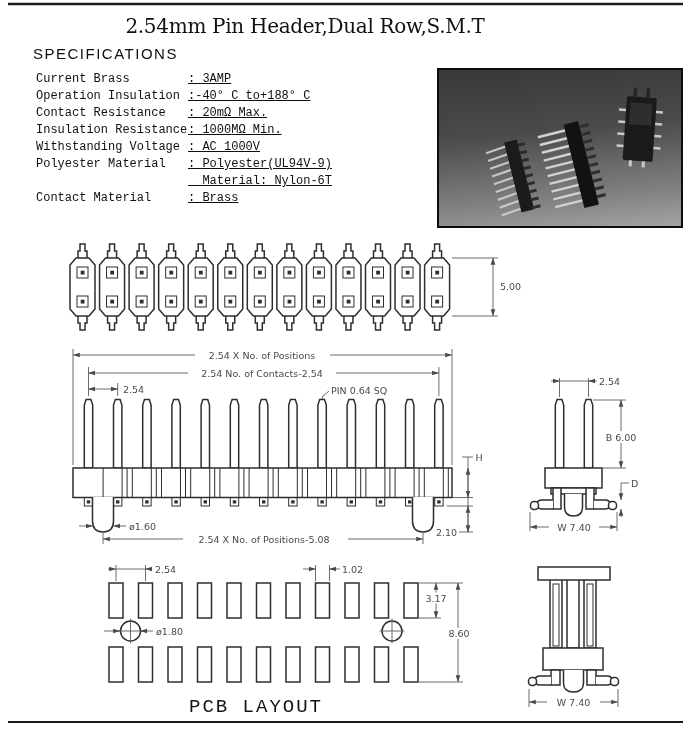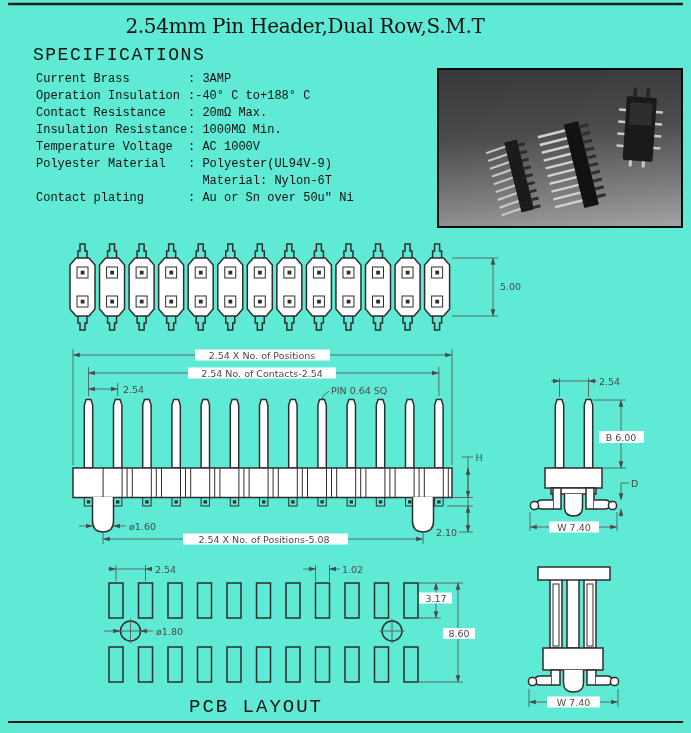--- a/index.html
+++ b/index.html
@@ -1,33 +1,33 @@
 <!DOCTYPE html>
 <html><head>
 <meta charset="utf-8">
 <style>
   html,body{margin:0;padding:0;background:#e8e8e8;}
   .page{
-    position:relative;width:691px;height:733px;background:#5eead4;
+    position:relative;width:691px;height:733px;background:#ffffff;
     font-family:"Liberation Mono",monospace;color:#111;overflow:hidden;
     margin:0 auto;
   }
   .title{
     position:absolute;left:50px;top:14px;width:510px;text-align:center;
     font-family:"DejaVu Serif",serif;font-size:20px;letter-spacing:-0.3px;color:#111;
     white-space:pre;
   }
   .specs-heading{
     position:absolute;left:33px;top:45px;
-    font-family:Liberation Mono, monospace;font-size:18px;letter-spacing:1.5px;color:#101010;text-align:center;
+    font-family:Liberation Sans, sans-serif;font-size:15px;letter-spacing:1.5px;color:#101010;text-align:center;
   }
   .spec-rows{position:absolute;left:36px;top:71px;font-size:12px;line-height:17px;color:#101010;}
   .spec-row{white-space:pre;}
   .spec-label{display:inline-block;width:152px;white-space:pre;}
-  .spec-value{white-space:pre;}
+  .spec-value{white-space:pre;text-decoration:underline;}
   .photo{
     position:absolute;left:437px;top:68px;width:242px;height:156px;
     border:2px solid #0d0d0d;
     background:linear-gradient(175deg,#38383a 0%,#4b4b4d 40%,#808082 78%,#a3a3a5 100%);
   }
   .drawsvg{position:absolute;left:0;top:0;}
   .ol{fill:#fff;stroke:#2e2e2e;stroke-width:1.5;}
   .oln{fill:none;stroke:#2e2e2e;stroke-width:1.5;}
   .olt{fill:none;stroke:#2e2e2e;stroke-width:1;}
   .dksq{fill:#2e2e2e;stroke:none;}
@@ -44,24 +44,24 @@
 
   <div class="title">2.54mm Pin Header,Dual Row,S.M.T</div>
 
   <div class="specs-heading">SPECIFICATIONS</div>
 
   <div class="spec-rows">
     <div class="spec-row"><span class="spec-label">Current Brass</span><span class="spec-value">: 3AMP</span></div>
     <div class="spec-row"><span class="spec-label">Operation Insulation</span><span class="spec-value">:-40° C to+188° C</span></div>
     <div class="spec-row"><span class="spec-label">Contact Resistance</span><span class="spec-value">: 20mΩ Max.</span></div>
     <div class="spec-row"><span class="spec-label">Insulation Resistance</span><span class="spec-value">: 1000MΩ Min.</span></div>
-    <div class="spec-row"><span class="spec-label">Temperature Voltage</span><span class="spec-value">: AC 1000V</span></div>
+    <div class="spec-row"><span class="spec-label">Withstanding Voltage</span><span class="spec-value">: AC 1000V</span></div>
     <div class="spec-row"><span class="spec-label">Polyester Material</span><span class="spec-value">: Polyester(UL94V-9)</span></div>
     <div class="spec-row"><span class="spec-label"></span><span class="spec-value">  Material: Nylon-6T</span></div>
-    <div class="spec-row"><span class="spec-label">Contact plating</span><span class="spec-value">: Au or Sn over 50u" Ni</span></div>
+    <div class="spec-row"><span class="spec-label">Contact Material</span><span class="spec-value">: Brass</span></div>
   </div>
 
   <div class="photo">
     <svg width="242" height="156" viewBox="0 0 242 156">
       <g transform="translate(68,76) rotate(-14)">
         <path d="M-22,2 L0,0 M-22,10 L0,8 M-22,18 L0,16 M-22,26 L0,24 M-22,34 L0,32 M-22,42 L0,40 M-22,50 L0,48 M-22,58 L0,56 M-22,66 L0,64" stroke="#c6c6c8" stroke-width="2.2" fill="none"></path>
         <rect x="-2" y="-4" width="13" height="72" rx="1" fill="#1b1b1d"></rect>
         <path d="M11,2 h7 M11,10 h7 M11,18 h7 M11,26 h7 M11,34 h7 M11,42 h7 M11,50 h7 M11,58 h7 M11,66 h7" stroke="#2c2c2e" stroke-width="3" fill="none"></path>
       </g>
       <g transform="translate(128,60) rotate(-14)">

